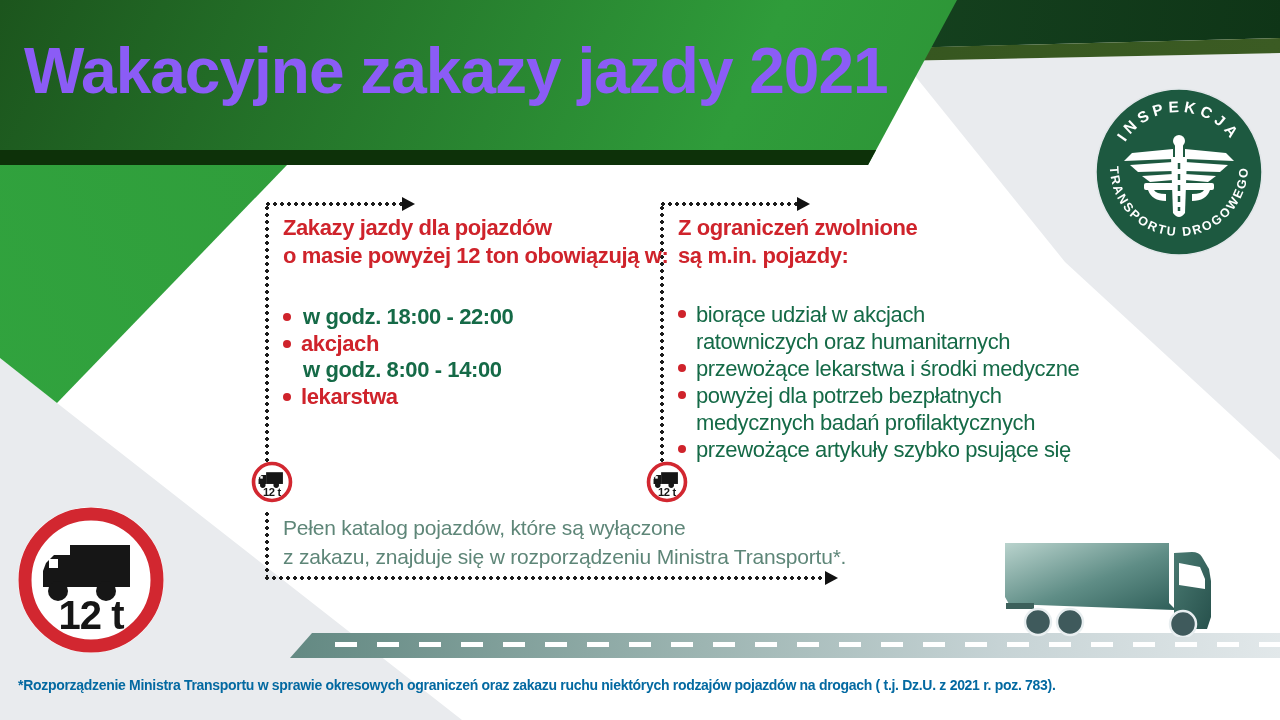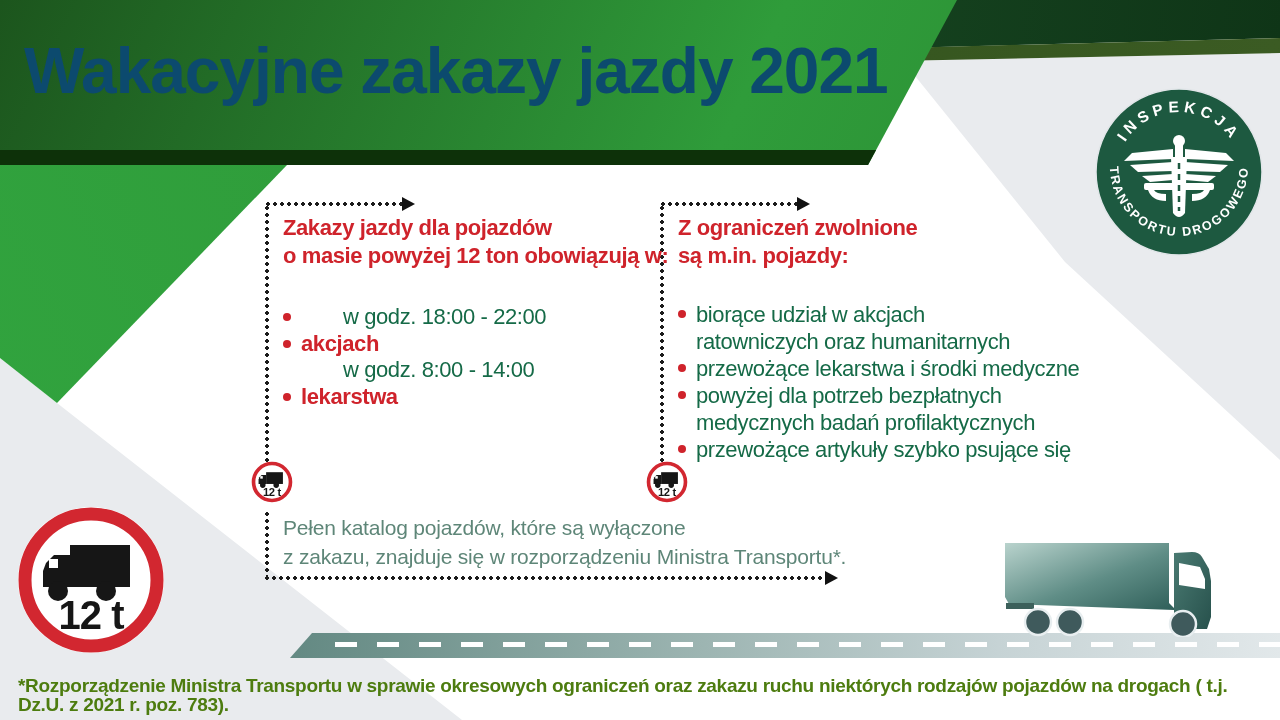--- a/index.html
+++ b/index.html
@@ -41,21 +41,21 @@
     background:#0d3109;
   }
   .bg-green-triangle{
     left:0;top:0;width:1280px;height:420px;z-index:3;
     background:linear-gradient(245deg,#1a5826 0%,#2f9c3a 62%,#31a33e 100%);
     clip-path:polygon(0 165px,287px 165px,57px 403px,0 358px);
   }
 
   
   .title{
-    left:24px;top:34px;z-index:6;color:#0c4a6e;
+    left:24px;top:34px;z-index:6;color:#8b5cf6;
     font-size:64px;font-weight:bold;letter-spacing:-1px;white-space:nowrap;
   }
 
   
   .dots-h{height:4px;z-index:5;
     background-image:radial-gradient(circle at 2px 2px,#1b1b1b 1.6px,transparent 2px);
     background-size:7px 4px;background-repeat:repeat-x;}
   .dots-v{width:4px;z-index:5;
     background-image:radial-gradient(circle at 2px 2px,#1b1b1b 1.6px,transparent 2px);
     background-size:4px 7px;background-repeat:repeat-y;}
@@ -65,31 +65,31 @@
 
   
   .col-heading{
     z-index:6;color:#cf232b;font-size:22px;font-weight:bold;
     letter-spacing:-0.4px;line-height:28px;white-space:pre-line;
   }
   .item-list{z-index:6;}
   .item{position:relative;padding-left:18px;}
   .bullet-dot{position:absolute;left:0;top:9px;width:8px;height:8px;border-radius:50%;background:#cf232b;}
   .day-label{color:#cf232b;font-size:22px;font-weight:bold;letter-spacing:-0.4px;line-height:26.5px;}
-  .hours-label{color:#156a47;font-size:22px;font-weight:normal;letter-spacing:-0.4px;line-height:26.5px;padding-left:2px;margin-left:40px;}
+  .hours-label{color:#156a47;font-size:22px;font-weight:bold;letter-spacing:-0.4px;line-height:26.5px;padding-left:2px;}
   .exempt-text{color:#156a47;font-size:22px;font-weight:normal;letter-spacing:-0.4px;line-height:27px;white-space:pre-line;}
 
   .note-text{
     z-index:6;color:#5e8678;font-size:21px;font-weight:normal;
     letter-spacing:-0.2px;line-height:29px;white-space:pre-line;
   }
 
   .footer-text{
-    left:18px;top:676px;width:1248px;z-index:6;color:#4d7c0f;
-    font-size:19px;font-weight:bold;letter-spacing:-0.3px;line-height:19px;
+    left:18px;top:676px;width:1248px;z-index:6;color:#0369a1;
+    font-size:14px;font-weight:bold;letter-spacing:-0.3px;line-height:19px;
   }
 
   
   .road{
     left:0;top:633px;width:1280px;height:25px;z-index:2;
     background:linear-gradient(90deg,#3f6e66 0%,#6f928c 30%,#9db5b2 55%,#c6d3d5 78%,#e2e8ea 100%);
     clip-path:polygon(312px 0,1280px 0,1280px 25px,290px 25px);
   }
   .road-dashes{
     position:absolute;left:335px;right:0;top:9px;height:5px;

